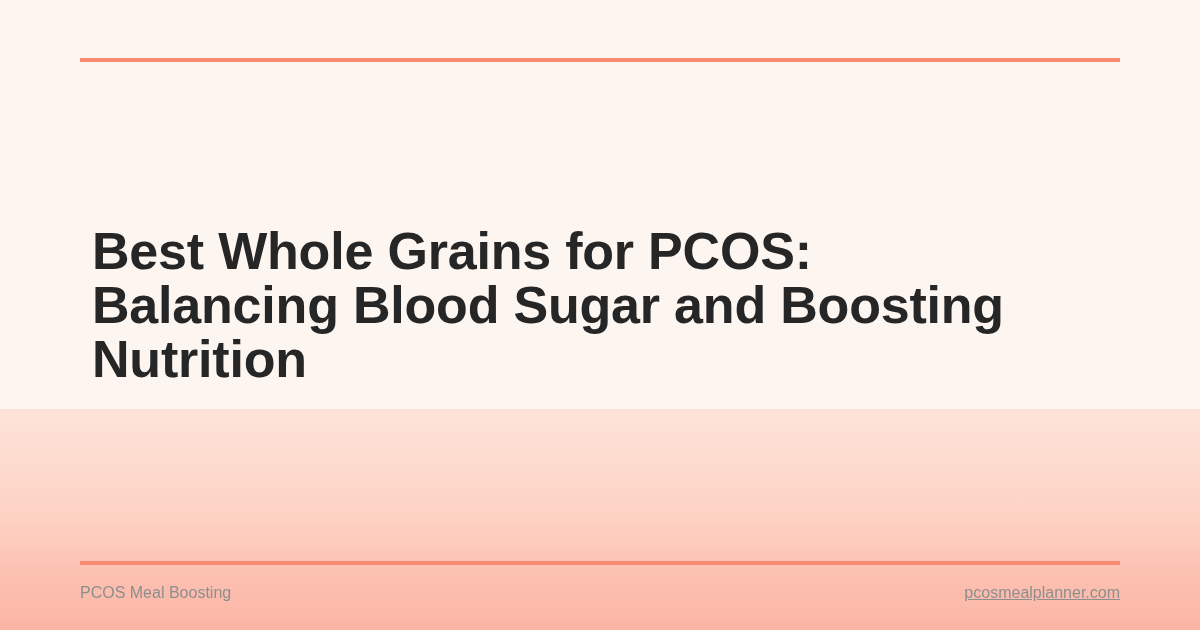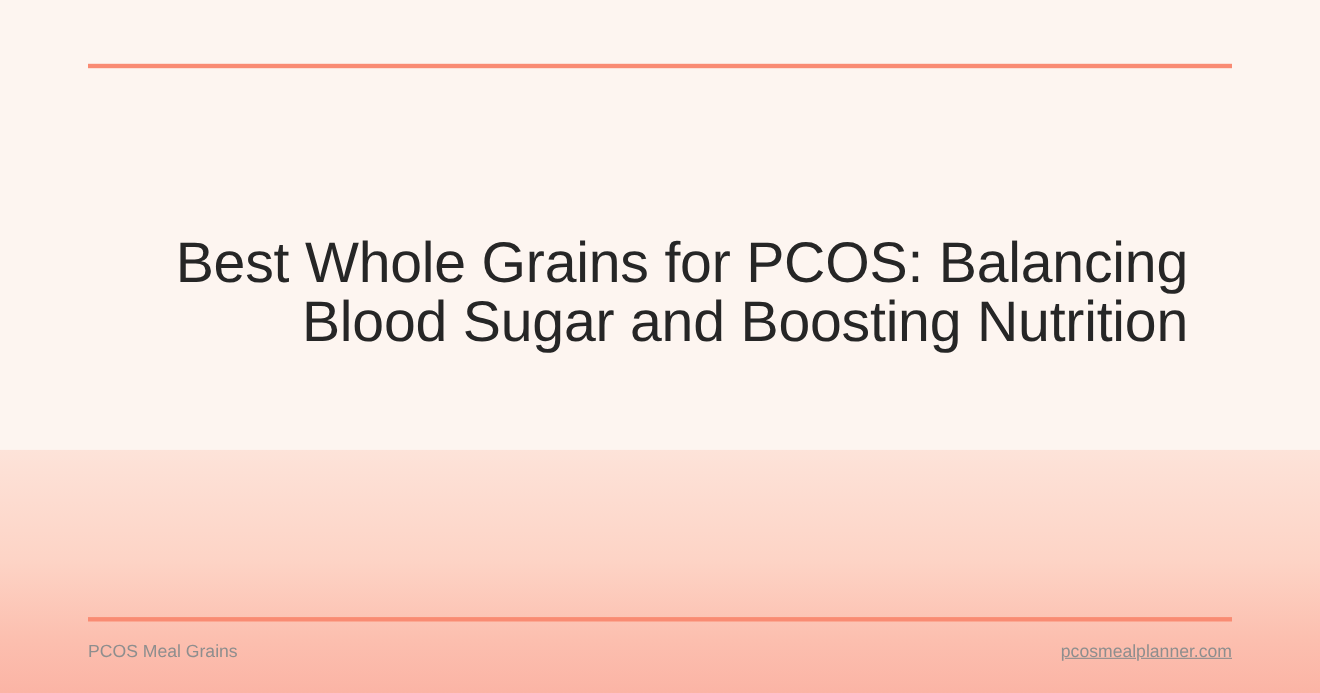--- a/index.html
+++ b/index.html
@@ -45,28 +45,27 @@
 
   
   .title-block {
     position: absolute;
     left: 80px;
     top: 212px;
     width: 1000px;
   }
 
   .title {
-    margin: 0;
+    margin: 12px;
     font-size: 52px;
     line-height: 54px;
-    font-weight: 400;
+    font-weight: 700;
     color: #262626;
     letter-spacing: -0.2px;
     font-family: "Liberation Sans", sans-serif;
-    text-align: right;
   }
 
   
   .footer-rule {
     position: absolute;
     left: 80px;
     top: 561px;
     width: 1040px;
     height: 4px;
     background: #F98B73;
@@ -110,17 +109,17 @@
 
   <div class="top-rule"></div>
 
   <div class="title-block">
     <h1 class="title"><span>Best Whole Grains for PCOS: Balancing Blood</span> <span>Sugar and Boosting Nutrition</span></h1>
   </div>
 
   <div class="footer-rule"></div>
 
   <div class="footer">
-    <span class="footer-brand">PCOS Meal Grains</span>
+    <span class="footer-brand">PCOS Meal Boosting</span>
     <span class="footer-site">pcosmealplanner.com</span>
   </div>
 
 </div>
 
 </body></html>

